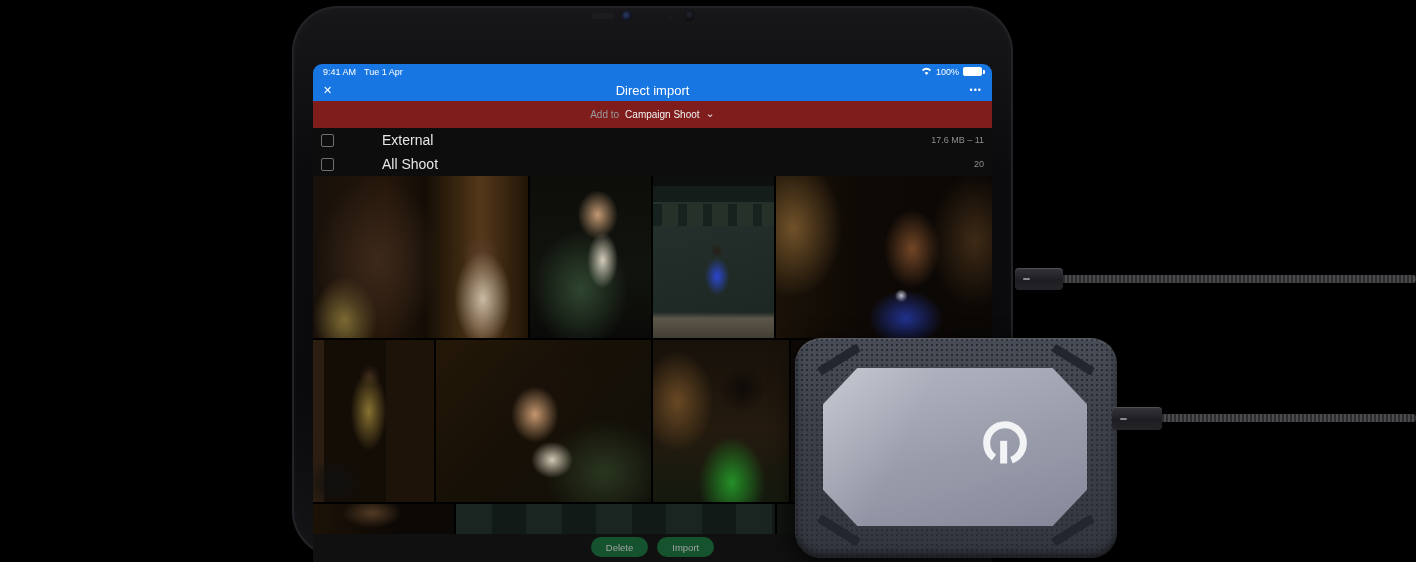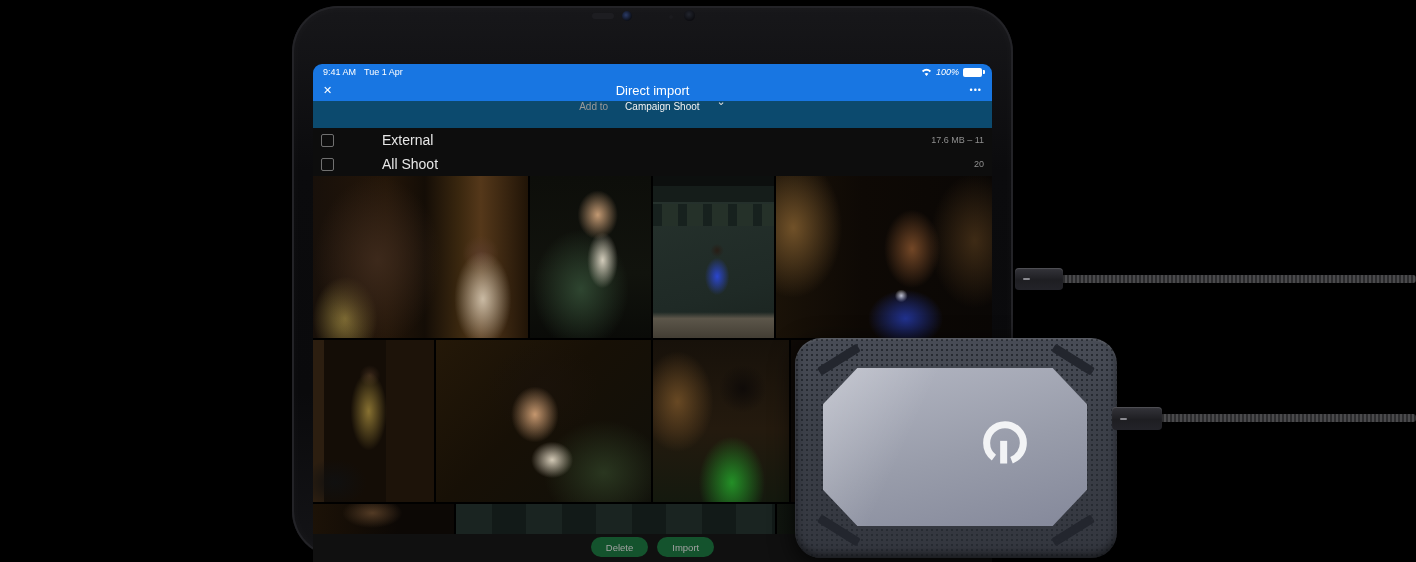--- a/index.html
+++ b/index.html
@@ -17,34 +17,34 @@
   .cam-lens2{position:absolute;left:392px;top:4px;width:11px;height:11px;border-radius:50%;
              background:radial-gradient(circle at 45% 40%,#22252e,#0b0b0f 75%);}
 
   .screen{position:absolute;left:21px;top:18px;width:679px;height:506px;border-radius:9px;
           overflow:hidden;background:#0d0d0d;margin-top:40px;}
 
   
   .statusbar{height:16px;background:#1876e2;display:flex;align-items:center;
              color:#fff;font-size:9px;padding:0 10px;}
   .sb-left{display:flex;gap:8px;align-items:center;}
-  .sb-right{margin-left:auto;display:flex;gap:4px;align-items:center;font-style:italic;}
+  .sb-right{margin-left:auto;display:flex;gap:4px;align-items:flex-start;}
   .wifi{width:11px;height:9px;display:block;}
   .battery{width:19px;height:9px;border-radius:2px;background:#fff;position:relative;}
   .battery:after{content:"";position:absolute;right:-3px;top:2.5px;width:2px;height:4px;
                  border-radius:0 1px 1px 0;background:#fff;}
   .titlebar{height:21px;background:#1876e2;display:flex;align-items:center;color:#fff;
             padding:0 10px;position:relative;}
   .tb-close{font-size:11px;cursor:default;line-height:1;}
   .tb-title{position:absolute;left:0;right:0;text-align:center;font-size:13px;}
   .tb-more{margin-left:auto;font-size:9px;letter-spacing:1px;line-height:1;}
 
   
-  .addto{height:27px;background:#0c4a6e;display:flex;align-items:flex-start;justify-content:center;
-         gap:17px;font-size:10px;}
+  .addto{height:27px;background:#7f1d1d;display:flex;align-items:center;justify-content:center;
+         gap:6px;font-size:10px;}
   .addto .pfx{color:#9a9a9a;}
   .addto .val{color:#f2f2f2;}
   .addto .chev{color:#dcdcdc;font-size:11px;line-height:0.6;margin-top:-3px;}
 
   
   .srcrow{height:24px;display:flex;align-items:center;padding:0 8px;background:#0d0d0d;}
   .cbx{width:11px;height:11px;border:1.5px solid #707070;border-radius:2px;background:transparent;
        margin-right:12px;flex:none;}
   .src-label{color:#e6e6e6;font-size:14px;padding-left:36px;}
   .src-meta{margin-left:auto;color:#8f8f8f;font-size:9px;}

